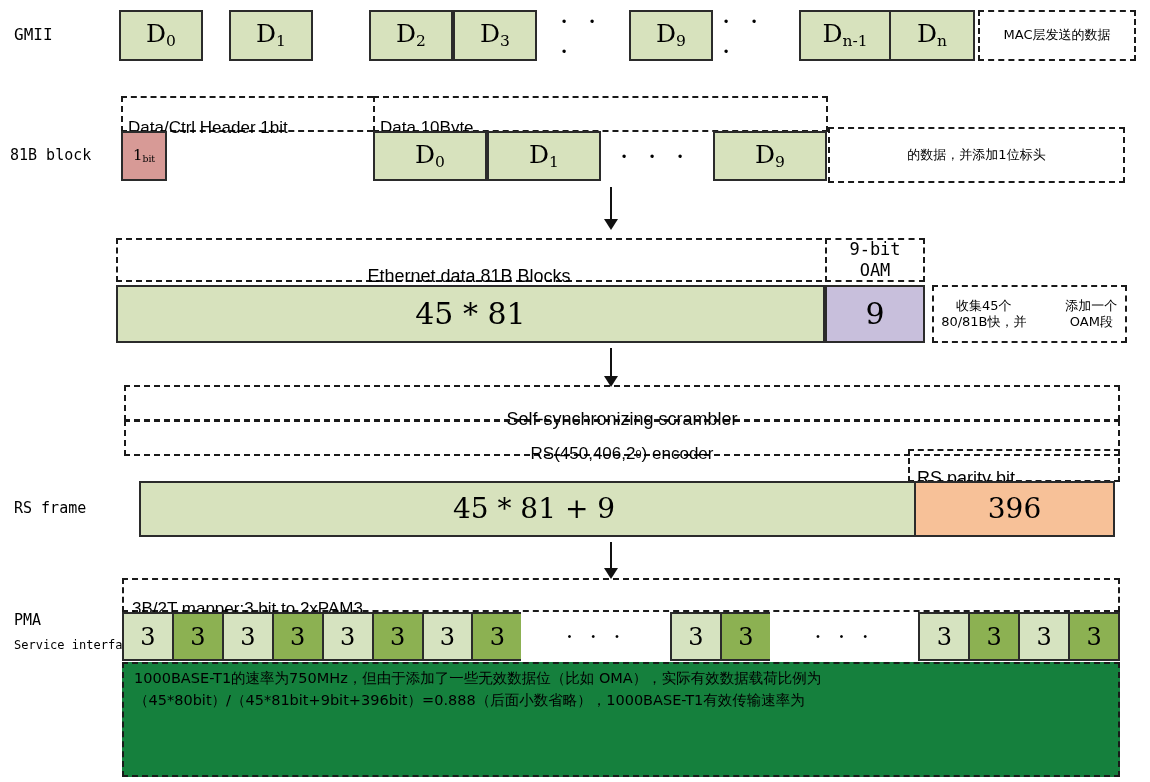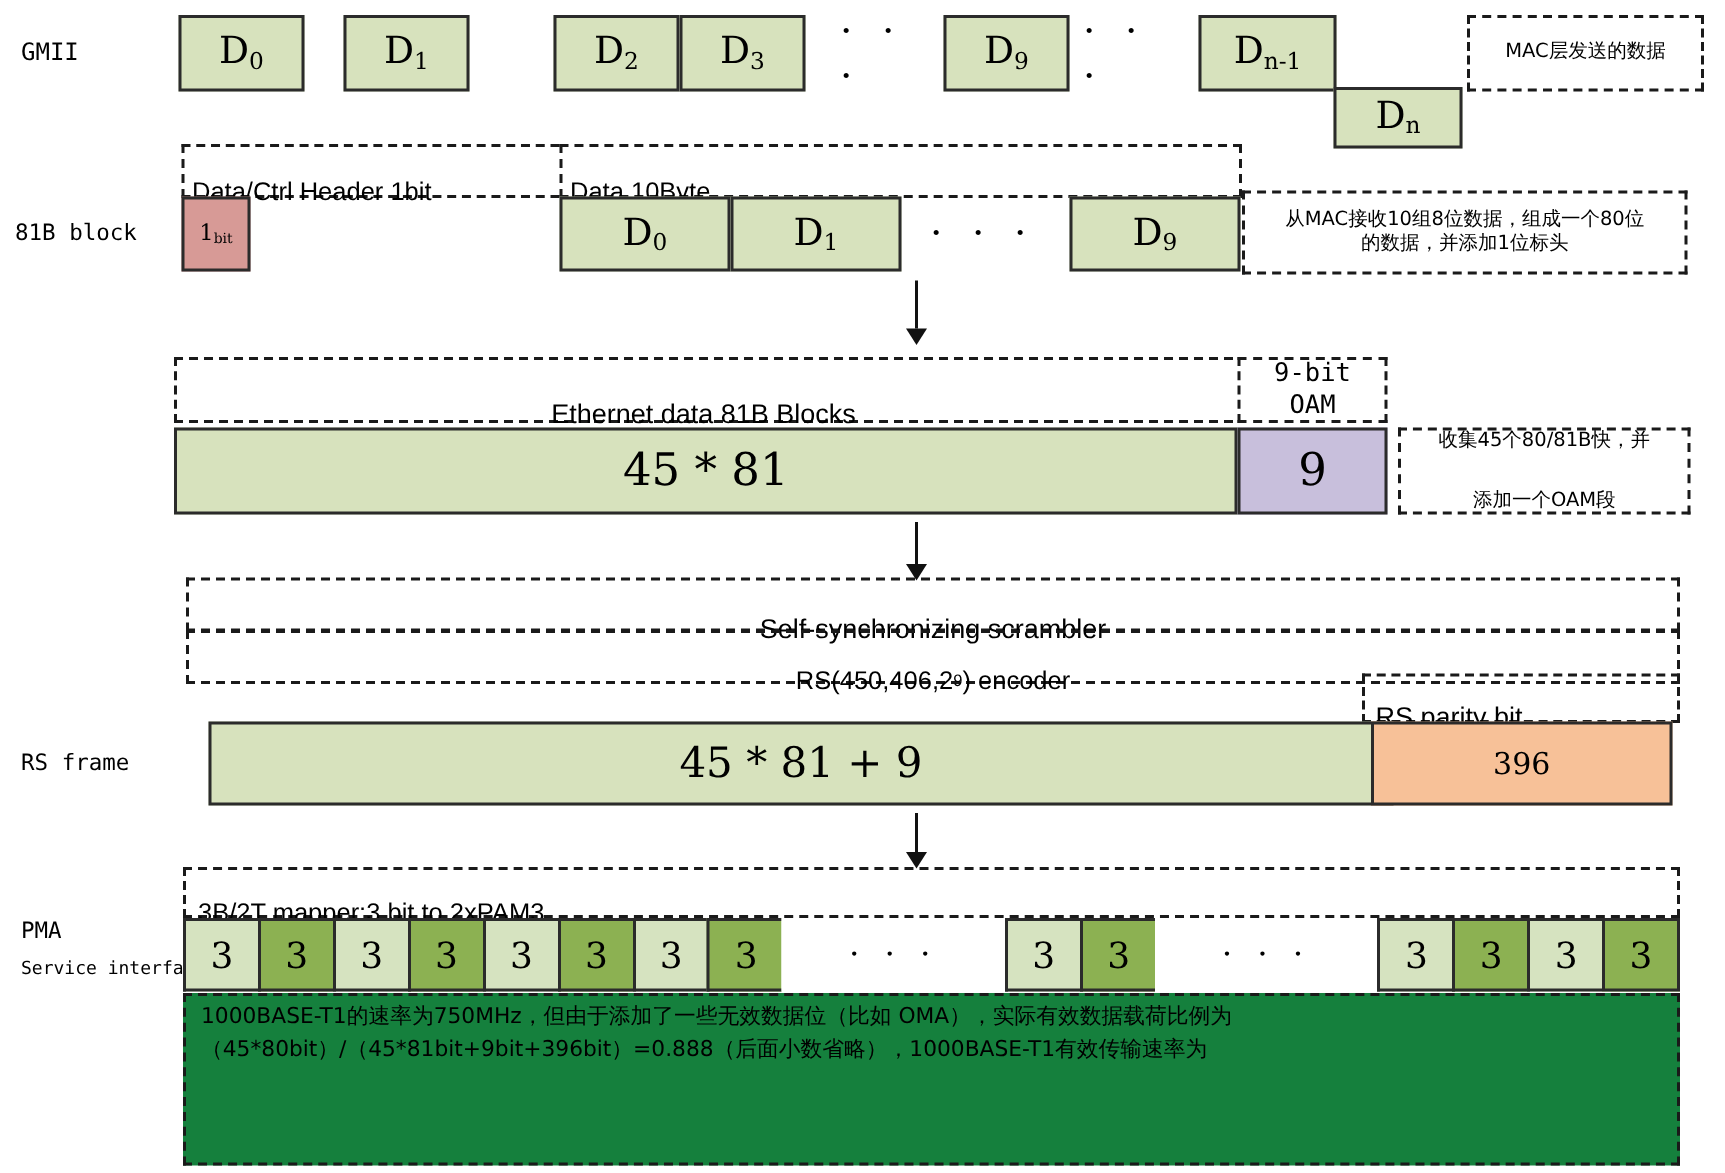--- a/index.html
+++ b/index.html
@@ -118,21 +118,21 @@
   <span>D<sub>3</sub></span>
 </div>
 <div class="abs ellipsis" style="left:560px; top:10px; width:62px; height:51px; font-size:26px;">· · ·</div>
 <div class="abs cell green" style="left:629px; top:10px; width:84px; height:51px; font-size:25px;">
   <span>D<sub>9</sub></span>
 </div>
 <div class="abs ellipsis" style="left:722px; top:10px; width:62px; height:51px; font-size:26px;">· · ·</div>
 <div class="abs cell green" style="left:799px; top:10px; width:92px; height:51px; font-size:25px;">
   <span>D<sub>n-1</sub></span>
 </div>
-<div class="abs cell green" style="left:889px; top:10px; width:86px; height:41px; font-size:25px;margin-top:48px;">
+<div class="abs cell green" style="left:889px; top:10px; width:86px; height:51px; font-size:25px;">
   <span>D<sub>n</sub></span>
 </div>
 <div class="abs note" style="left:978px; top:10px; width:158px; height:51px; font-size:13px;">MAC层发送的数据</div>
 
 <div class="abs row-label" style="left:10px; top:146px; font-size:15px;">81B block</div>
 
 <div class="abs dash" style="left:121px; top:96px; width:252px; height:36px; border-right:none;"></div>
 <div class="abs hdr-text" style="left:128px; top:102px; font-size:17px;">Data/Ctrl Header 1bit</div>
 
 <div class="abs dash" style="left:373px; top:96px; width:455px; height:36px;"></div>
@@ -147,21 +147,20 @@
 </div>
 <div class="abs cell green" style="left:487px; top:131px; width:114px; height:50px; font-size:25px;">
   <span>D<sub>1</sub></span>
 </div>
 <div class="abs ellipsis" style="left:620px; top:131px; width:70px; height:50px; font-size:26px;">· · ·</div>
 <div class="abs cell green" style="left:713px; top:131px; width:114px; height:50px; font-size:25px;">
   <span>D<sub>9</sub></span>
 </div>
 
 <div class="abs note" style="left:828px; top:127px; width:297px; height:56px; font-size:13px; flex-direction:column;">
-  <div>从MAC接收10组8位数据，组成一个80位</div>
   <div>的数据，并添加1位标头</div>
 </div>
 
 <div class="abs centered" style="left:597px; top:186px; width:28px; height:44px; flex-direction:column;">
   <div class="arrow-stem" style="height:32px;"></div>
   <div class="arrow-head"></div>
 </div>
 
 <div class="abs dash" style="left:116px; top:238px; width:706px; height:44px; border-right:none;"></div>
 <div class="abs hdr-text centered" style="left:116px; top:238px; width:706px; height:44px; font-size:18px;">Ethernet data 81B Blocks</div>
@@ -169,21 +168,21 @@
 <div class="abs dash" style="left:825px; top:238px; width:100px; height:44px;"></div>
 <div class="abs centered" style="left:825px; top:238px; width:100px; height:44px; font-size:17px;
             font-family:'DejaVu Sans Mono',monospace; flex-direction:column; line-height:1.25;">
   <div>9-bit</div>
   <div>OAM</div>
 </div>
 
 <div class="abs cell green" style="left:116px; top:285px; width:709px; height:58px; font-size:30px;text-align:right;">45 * 81</div>
 <div class="abs cell purple" style="left:825px; top:285px; width:100px; height:58px; font-size:30px;">9</div>
 
-<div class="abs note" style="left:932px; top:285px; width:195px; height:58px; font-size:13px; flex-direction:column;gap:24px;">
+<div class="abs note" style="left:932px; top:285px; width:195px; height:58px; font-size:13px; flex-direction:row;gap:24px;">
   <div>收集45个80/81B快，并</div>
   <div>添加一个OAM段</div>
 </div>
 
 <div class="abs centered" style="left:597px; top:347px; width:28px; height:40px; flex-direction:column;">
   <div class="arrow-stem" style="height:28px;"></div>
   <div class="arrow-head"></div>
 </div>
 
 <div class="abs dash" style="left:124px; top:385px; width:996px; height:36px;"></div>
@@ -193,21 +192,21 @@
 <div class="abs hdr-text centered" style="left:124px; top:420px; width:996px; height:36px; font-size:17px;">
   <span>RS</span><span>(450,406,2</span><sup style="font-size:0.65em">9</sup><span>)</span>&nbsp;<span>encoder</span>
 </div>
 
 <div class="abs row-label" style="left:14px; top:499px; font-size:15px;">RS frame</div>
 
 <div class="abs dash" style="left:908px; top:449px; width:212px; height:33px;"></div>
 <div class="abs hdr-text" style="left:917px; top:452px; font-size:18px;">RS parity bit</div>
 
 <div class="abs cell green" style="left:139px; top:481px; width:790px; height:56px; font-size:28px;">45 * 81 + 9</div>
-<div class="abs cell orange" style="left:914px; top:481px; width:201px; height:56px; font-size:20px;">396</div>
+<div class="abs cell orange" style="left:914px; top:481px; width:201px; height:56px; font-size:28px;">396</div>
 
 <div class="abs centered" style="left:597px; top:541px; width:28px; height:38px; flex-direction:column;">
   <div class="arrow-stem" style="height:26px;"></div>
   <div class="arrow-head"></div>
 </div>
 
 <div class="abs row-label" style="left:14px; top:611px; font-size:15px;">PMA</div>
 <div class="abs row-label" style="left:14px; top:638px; font-size:12px;">Service interface</div>
 
 <div class="abs dash" style="left:122px; top:578px; width:998px; height:34px;"></div>

